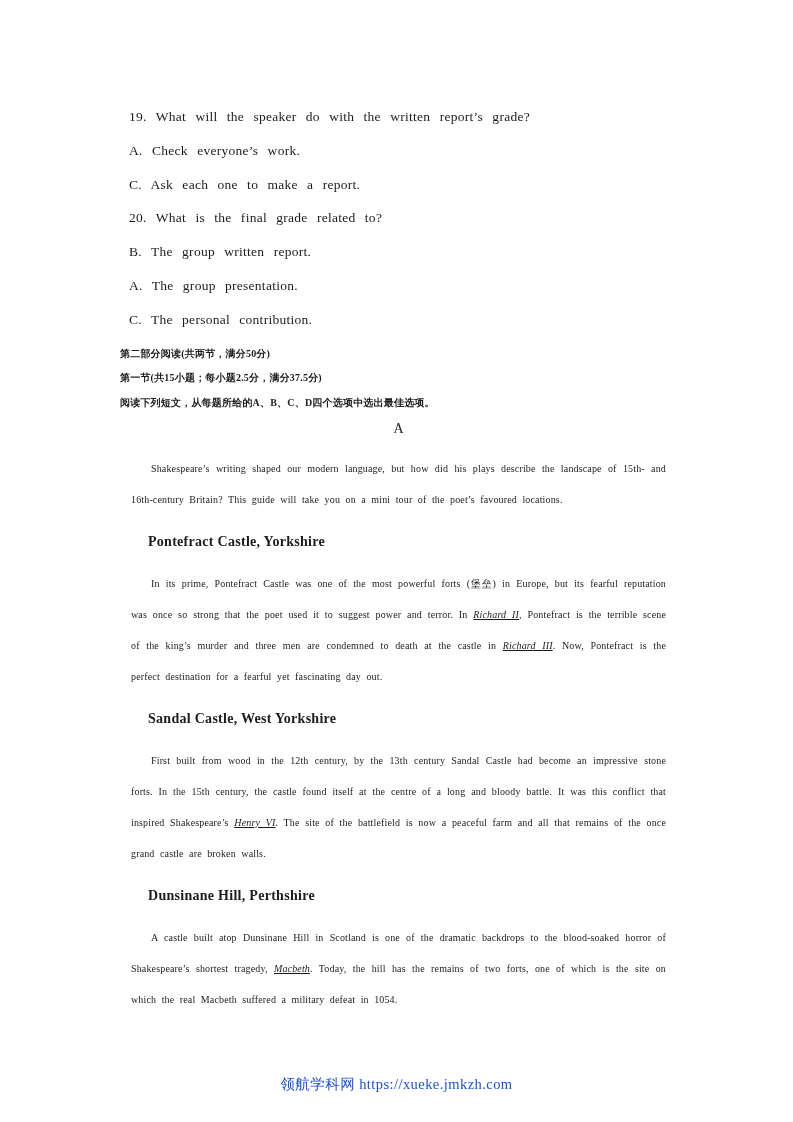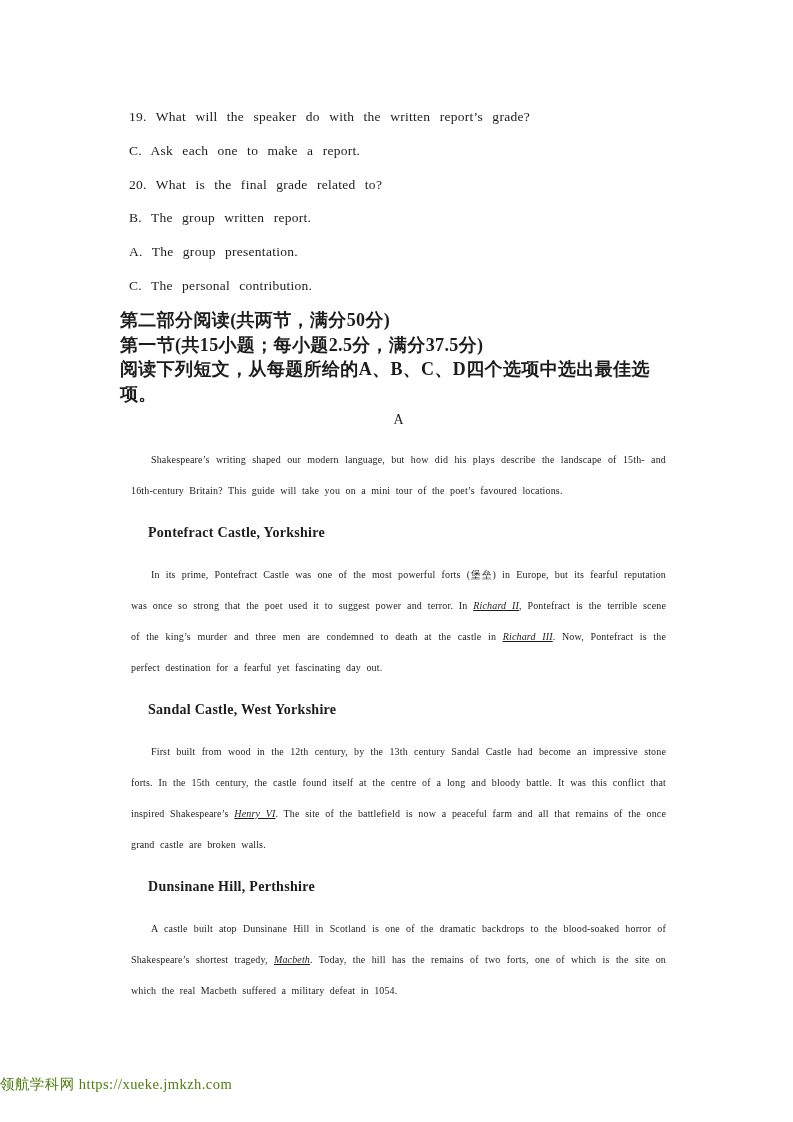--- a/index.html
+++ b/index.html
@@ -25,21 +25,21 @@
   .line {
     margin: 9px;
     font-size: 13.5px;
     line-height: 24.8px;
     word-spacing: 0.42em;
     letter-spacing: 0.02em;
     white-space: nowrap;
   }
   .cn-header {
     margin: 0;
-    font-size: 18px;
+    font-size: 10px;
     line-height: 24.8px;
     font-weight: bold;
     letter-spacing: 0.02em;
   }
   .passage-label {
     margin: 0;
     font-size: 14px;
     line-height: 26px;
     text-align: center;
   }
@@ -62,33 +62,35 @@
     line-height: 31px;
     text-indent: 2em;
     font-weight: bold;
     letter-spacing: 0.02em;
   }
   .footer {
     position: absolute;
     left: 0;
     right: 0;
     bottom: 28px;
+    text-align: center;
     font-size: 14.5px;
-    color: #4d7c0f;
+    color: #1d4ed8;
     letter-spacing: 0.03em;
   }
 </style>
 </head>
 <body>
 
 <div class="page">
   <div class="content">
 
     <div>
       <p class="line">19. What will the speaker do with the written report’s grade?</p>
+      <p class="line">A. Check everyone’s work.</p>
       <p class="line">C. Ask each one to make a report.</p>
     </div>
 
     <div>
       <p class="line">20. What is the final grade related to?</p>
       <p class="line">B. The group written report.</p>
       <p class="line">A. The group presentation.</p>
       <p class="line">C. The personal contribution.</p>
     </div>
 

